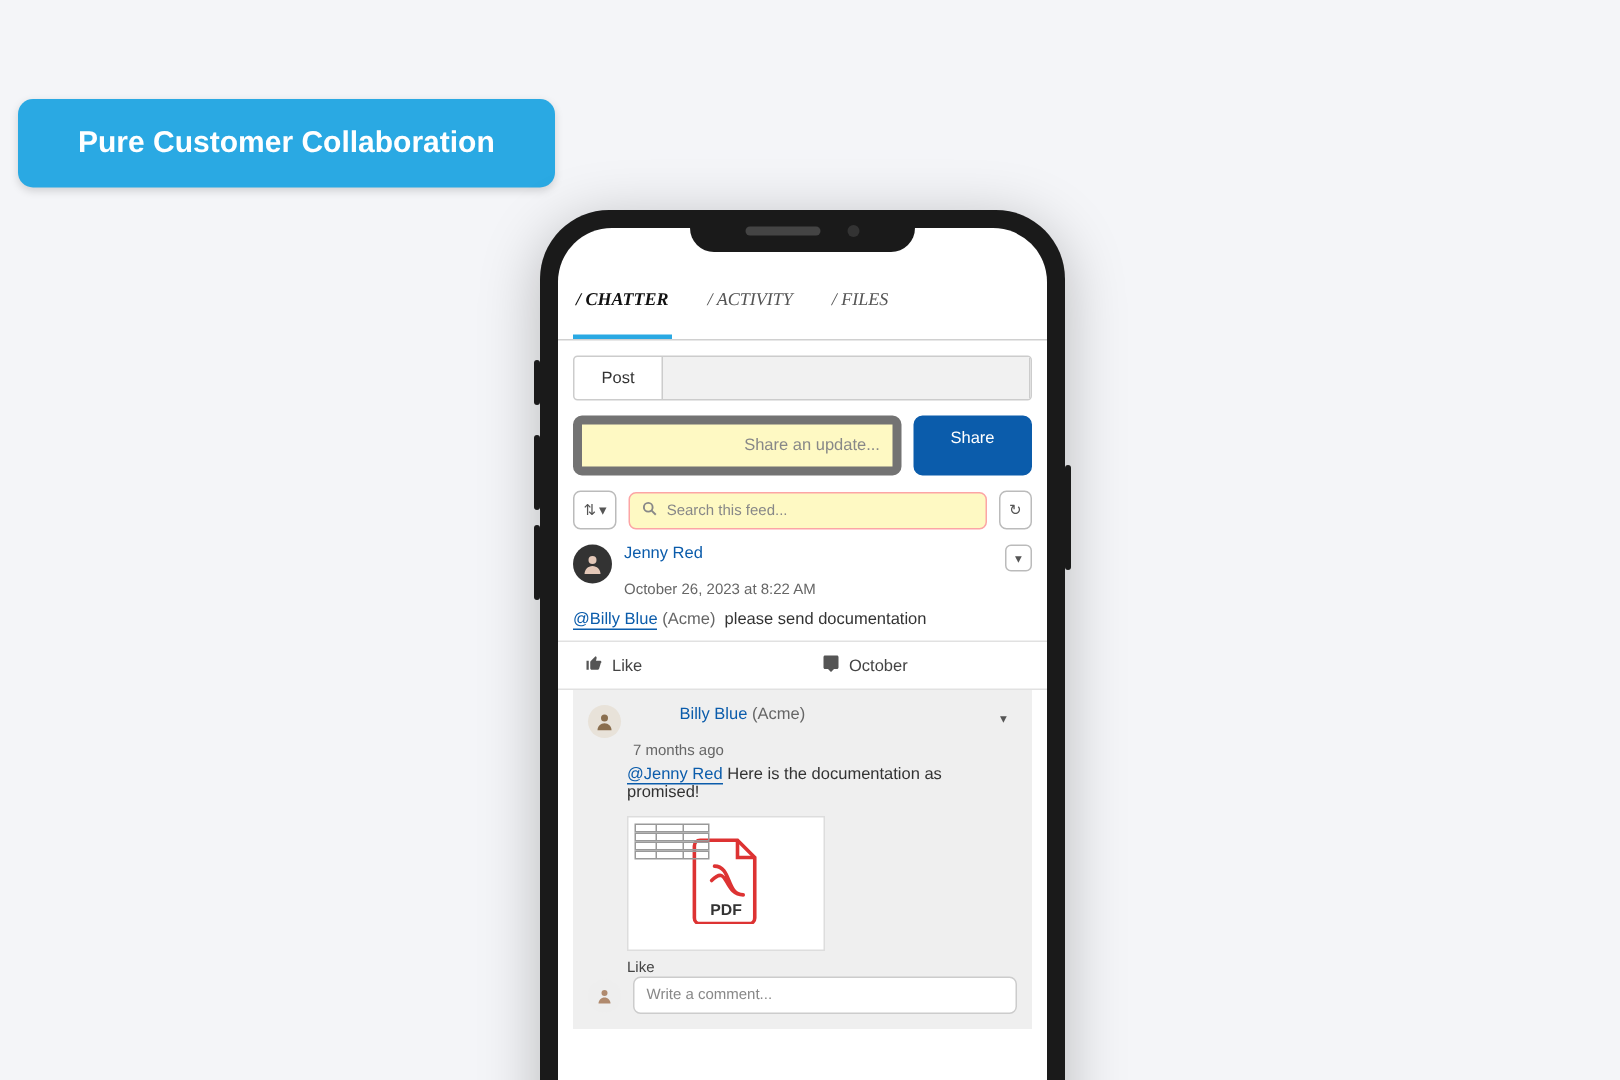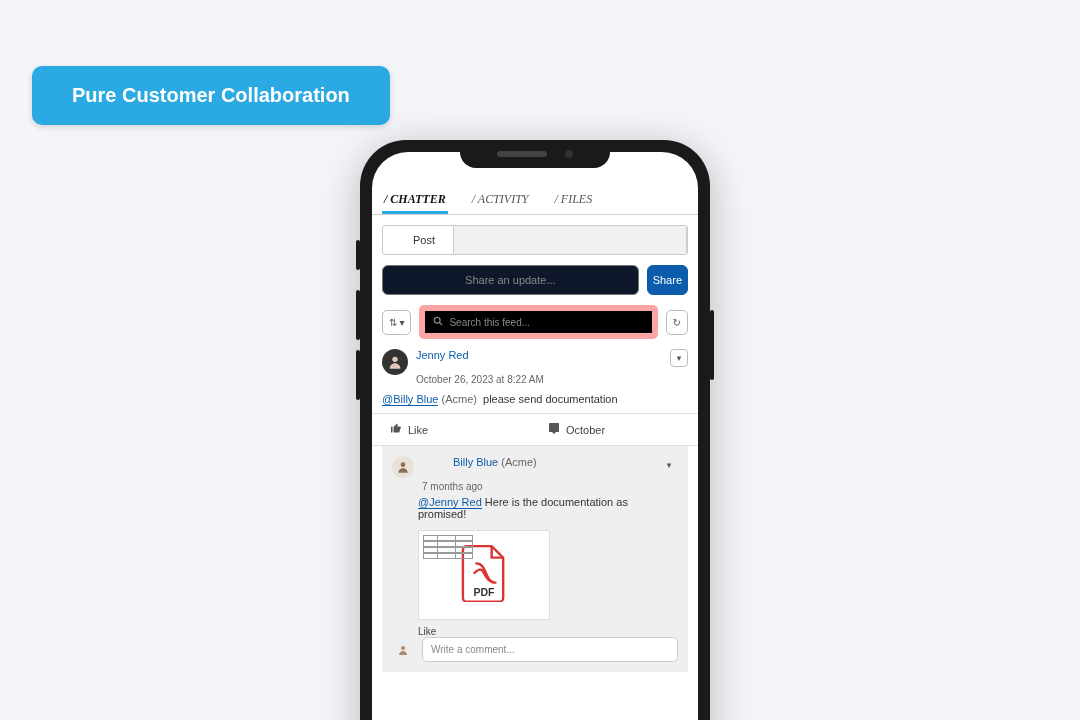--- a/index.html
+++ b/index.html
@@ -7,21 +7,21 @@
     width: 1080px;
     height: 720px;
     background: #f4f5f8;
     font-family: -apple-system, BlinkMacSystemFont, "Segoe UI", Arial, sans-serif;
     position: relative;
     overflow: hidden;
   }
   .badge {
     position: absolute;
     top: 66px;
-    left: 32px;
+    left: 12px;
     background: #2aa9e3;
     color: #fff;
     font-weight: 700;
     font-size: 20px;
     padding: 18px 40px;
     border-radius: 10px;
     box-shadow: 0 2px 6px rgba(0,0,0,0.15);
   }
 
   
@@ -95,73 +95,72 @@
   .tabs {
     display: flex;
     border-bottom: 1px solid #d0d0d0;
     padding: 0 10px;
     gap: 22px;
     font-size: 12px;
     font-family: Georgia, "Times New Roman", serif;
     font-style: italic;
   }
   .tab {
-    padding: 10px 2px 4px;
+    padding: 10px 2px 16px;
     color: #555;
     cursor: pointer;
     font-weight: 400;
   }
   .tab.active {
     color: #111;
     font-weight: 700;
     border-bottom: 3px solid #2aa9e3;
   }
 
   
   .posttabs {
     display: flex;
     border: 1px solid #ccc;
     margin: 10px 10px 0 10px;
     border-radius: 3px;
     overflow: hidden;
-    padding-left: 12px;
   }
   .posttab {
     padding: 8px 18px;
     font-size: 11px;
     color: #333;
     border-right: 1px solid #ccc;
     cursor: pointer;
   }
   .posttab.inactive {
     flex: 1;
     background: #f1f1f1;
   }
 
   .sharerow {
     display: flex;
     gap: 8px;
     margin: 10px;
   }
   .shareinput {
     flex: 1;
-    border: 1px solid #737373;
+    border: 6px solid #737373;
     border-radius: 6px;
     font-size: 11px;
-    text-align: center;
+    text-align: right;
     padding: 8px;
     color: #888;
     cursor: text;
-    background: #0f172a;
+    background: #fef9c3;
   }
   .sharebtn {
     background: #0b5cab;
     color: #fff;
     font-size: 11px;
-    padding: 8px 5px;
+    padding: 8px 24px;
     border-radius: 6px;
     border: 1px solid #0b5cab;
     cursor: pointer;
   }
 
   .toolrow {
     display: flex;
     gap: 8px;
     margin: 6px 10px;
     align-items: center;
@@ -173,30 +172,30 @@
     font-size: 10px;
     color: #555;
     display: flex;
     align-items: center;
     gap: 2px;
     cursor: pointer;
     background: #fff;
   }
   .searchbox {
     flex: 1;
-    border: 6px solid #fca5a5;
+    border: 1px solid #fca5a5;
     border-radius: 5px;
     padding: 5px 8px;
     font-size: 10px;
     color: #888;
     display: flex;
     align-items: center;
     gap: 6px;
     cursor: text;
-    background: #000000;
+    background: #fef9c3;
   }
 
   
   .post {
     margin: 10px 10px 0 10px;
   }
   .posthead {
     display: flex;
     gap: 8px;
     position: relative;

